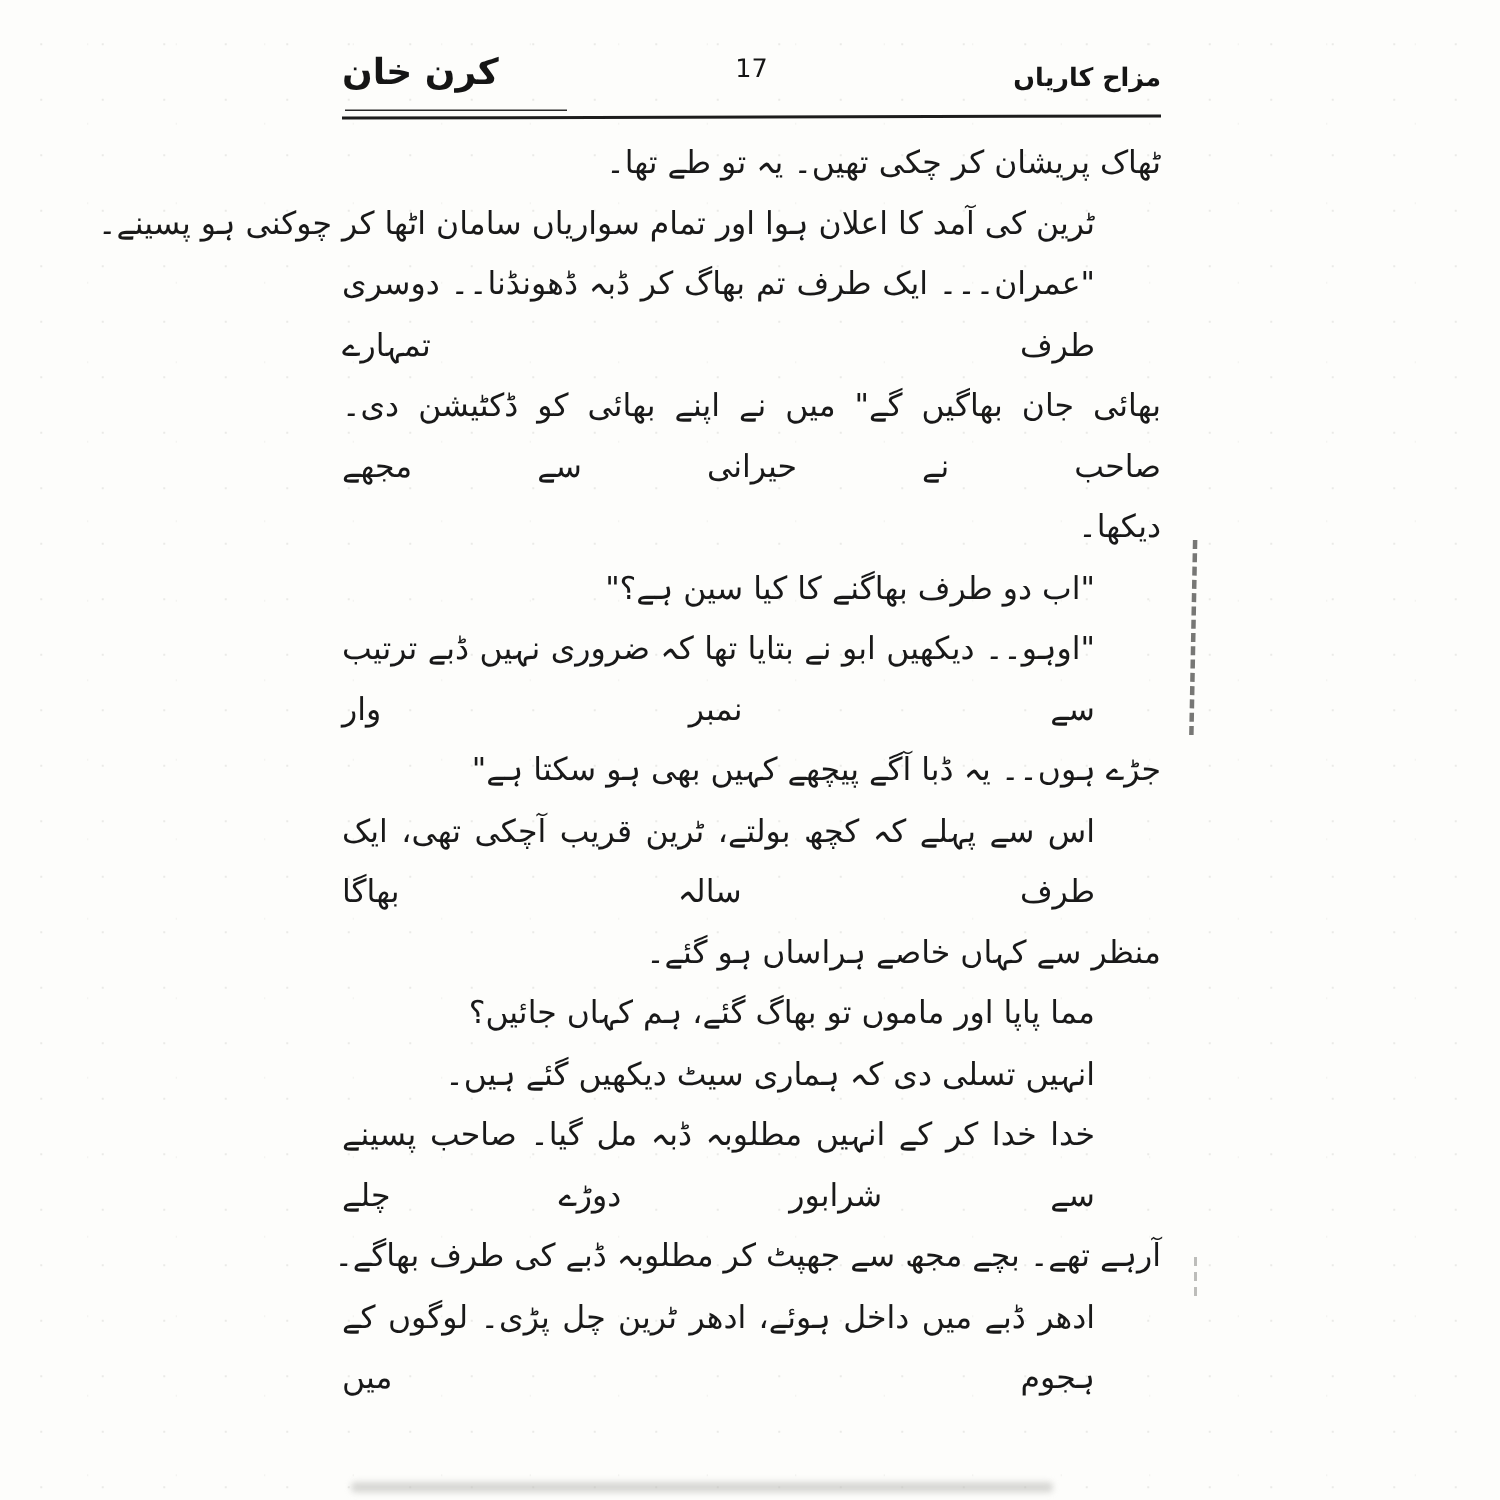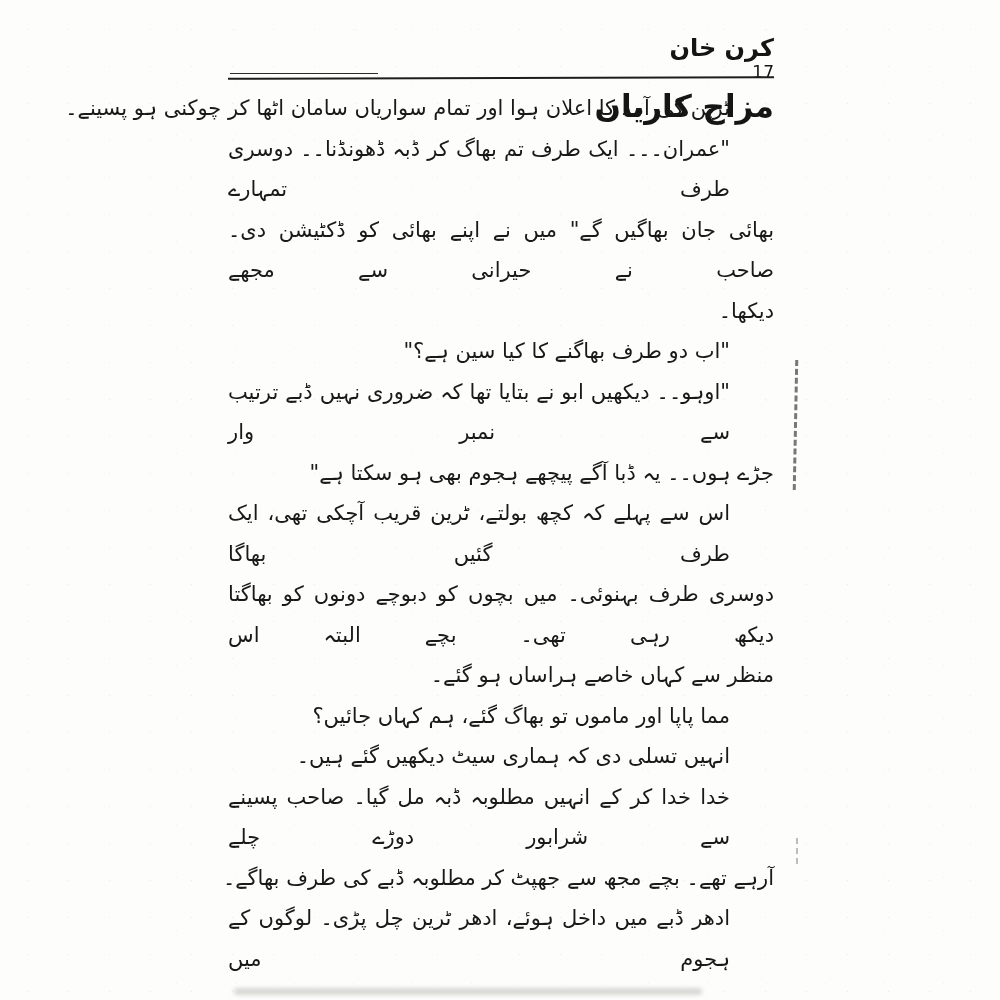--- a/index.html
+++ b/index.html
@@ -15,25 +15,24 @@
       radial-gradient(#eaeae7 0.5px, transparent 0.7px),
       radial-gradient(#f0f0ed 0.5px, transparent 0.7px);
     background-size: 41px 37px, 59px 53px;
     background-position: 7px 11px, 29px 3px;
   }
   
   .header {
     position: absolute; left: 228px; top: 34px; width: 546px;
     display: flex; align-items: flex-end;
     color: #151515;
-    flex-direction: column;
   }
   .header .h-left  { flex: 1; text-align: left;  font-size: 24px; font-weight: bold; }
-  .header .h-mid   { flex: 1; text-align: left; font-size: 17px; padding-bottom: 6px; }
-  .header .h-right { flex: 1; text-align: right; font-size: 31px; font-weight: bold; }
+  .header .h-mid   { flex: 1; text-align: center; font-size: 17px; padding-bottom: 6px; }
+  .header .h-right { flex: 1; text-align: right; font-size: 17px; font-weight: bold; }
   .header-rule {
     position: absolute; left: 228px; top: 77px; width: 546px; height: 2px;
     background: #1d1d1d; transform: rotate(-0.15deg);
   }
   .author-underline {
     position: absolute; left: 230px; top: 73px; width: 148px; height: 1px;
     background: #2a2a2a;
   }
   
   .text-block {
@@ -68,29 +67,29 @@
   <div class="header">
     <div class="h-left">کرن خان</div>
     <div class="h-mid">17</div>
     <div class="h-right">مزاح کاریاں</div>
   </div>
 
   <div class="author-underline"></div>
   <div class="header-rule"></div>
 
   <div class="text-block">
+      <div class="line">ٹھاک پریشان کر چکی تھیں۔ یہ تو طے تھا۔</div>
       <div class="line indent">ٹرین کی آمد کا اعلان ہوا اور تمام سواریاں سامان اٹھا کر چوکنی ہو پسینے۔</div>
       <div class="line indent fill">"عمران۔۔۔ ایک طرف تم بھاگ کر ڈبہ ڈھونڈنا۔۔ دوسری طرف تمہارے</div>
       <div class="line fill">بھائی جان بھاگیں گے" میں نے اپنے بھائی کو ڈکٹیشن دی۔ صاحب نے حیرانی سے مجھے</div>
       <div class="line">دیکھا۔</div>
       <div class="line indent">"اب دو طرف بھاگنے کا کیا سین ہے؟"</div>
       <div class="line indent fill">"اوہو۔۔ دیکھیں ابو نے بتایا تھا کہ ضروری نہیں ڈبے ترتیب سے نمبر وار</div>
-      <div class="line">جڑے ہوں۔۔ یہ ڈبا آگے پیچھے ہجوم بھی ہو سکتا ہے"</div>
-      <div class="line indent fill">اس سے پہلے کہ کچھ بولتے، ٹرین قریب آچکی تھی، ایک طرف گئیں بھاگا</div>
-      <div class="line fill">دوسری طرف بہنوئی۔ میں بچوں کو دبوچے دونوں کو بھاگتا دیکھ رہی تھی۔ بچے البتہ اس</div>
+      <div class="line">جڑے ہوں۔۔ یہ ڈبا آگے پیچھے کہیں بھی ہو سکتا ہے"</div>
+      <div class="line indent fill">اس سے پہلے کہ کچھ بولتے، ٹرین قریب آچکی تھی، ایک طرف سالہ بھاگا</div>
       <div class="line">منظر سے کہاں خاصے ہراساں ہو گئے۔</div>
       <div class="line indent">مما پاپا اور ماموں تو بھاگ گئے، ہم کہاں جائیں؟</div>
       <div class="line indent">انہیں تسلی دی کہ ہماری سیٹ دیکھیں گئے ہیں۔</div>
       <div class="line indent fill">خدا خدا کر کے انہیں مطلوبہ ڈبہ مل گیا۔ صاحب پسینے سے شرابور دوڑے چلے</div>
       <div class="line">آرہے تھے۔ بچے مجھ سے جھپٹ کر مطلوبہ ڈبے کی طرف بھاگے۔</div>
       <div class="line indent fill">ادھر ڈبے میں داخل ہوئے، ادھر ٹرین چل پڑی۔ لوگوں کے ہجوم میں</div>
     </div>
 
   <div class="edge-marks"></div>
   <div class="edge-mark-small"></div>

